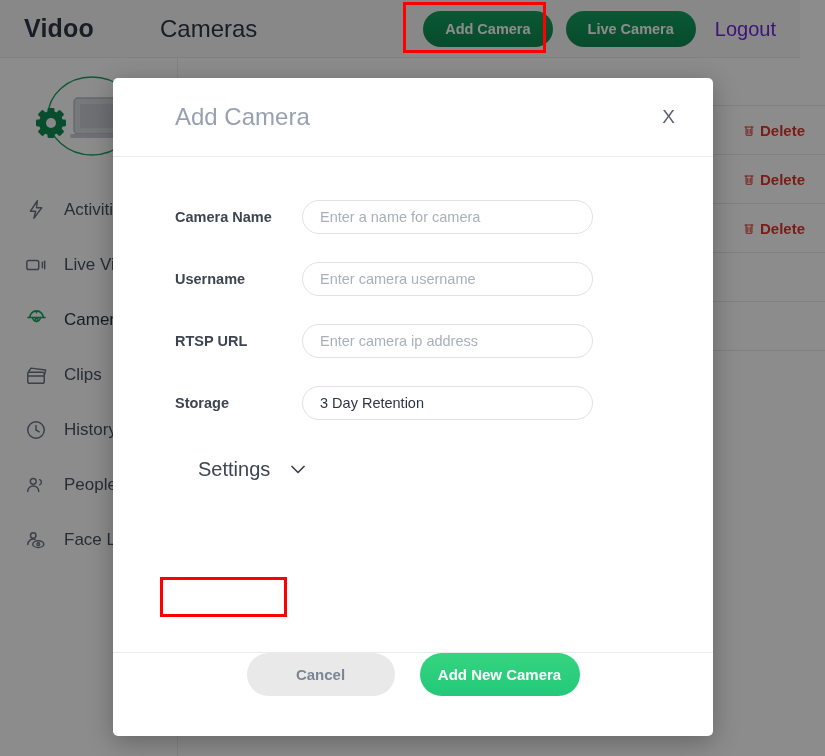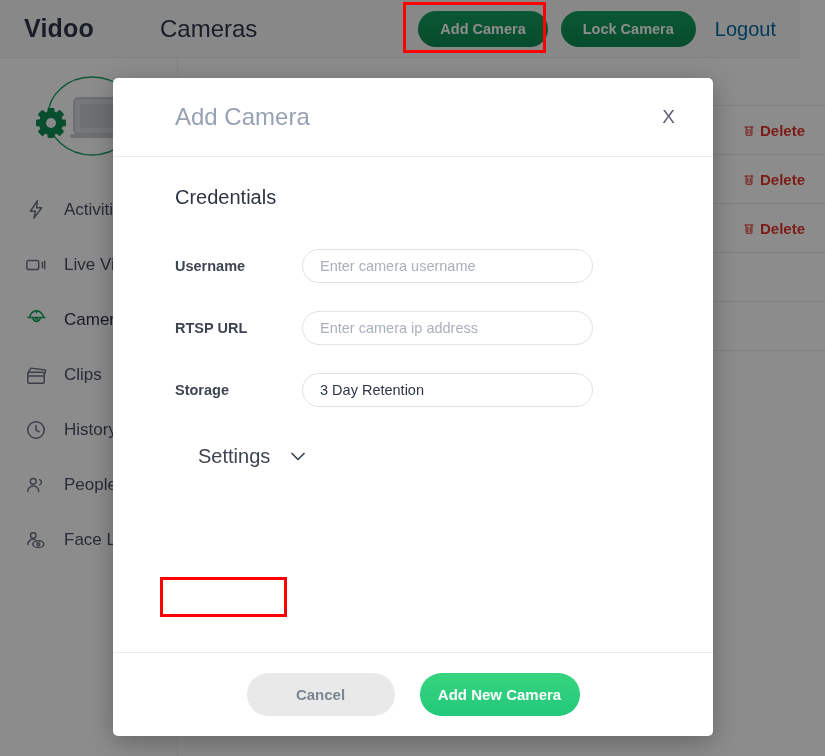--- a/index.html
+++ b/index.html
@@ -31,21 +31,21 @@
     position: absolute; right: 18px; top: 0; height: 58px;
     display: flex; align-items: center; gap: 13px;
   }
   .btn-pill {
     border: none; border-radius: 22px; padding: 10px 22px;
     font-size: 14.5px; font-weight: 700; color: #fff; cursor: pointer;
     font-family: inherit; white-space: nowrap;
   }
   .btn-green { background: linear-gradient(180deg,#14a05e 0%,#0d8a52 100%); }
   .logout-link {
-    font-size: 20px; color: #0369a1; cursor: pointer;
+    font-size: 20px; color: #6d28d9; cursor: pointer;
     padding: 0 6px 0 6px;
   }
 
   .sidebar {
     position: absolute; left: 0; top: 58px; width: 178px; bottom: 0;
     background: #ffffff; border-right: 1px solid #eceff2;
   }
   .side-logo-wrap {
     height: 120px; display: flex; align-items: center; justify-content: center;
     position: relative;
@@ -119,21 +119,21 @@
   }
   .field-input::placeholder { color: #a9b0bb; }
   .settings-toggle {
     display: inline-flex; align-items: center; gap: 21px;
     margin-top: 19px; margin-left: 14px; padding: 5px 9px;
     font-size: 20px; color: #3d4452; cursor: pointer;
     background: none; border: none; font-family: inherit;
   }
   .modal-foot {
     flex: 0 0 84px; border-top: 1px solid #e9ecef;
-    display: flex; align-items: center; justify-content: center; gap: 25px;
+    display: flex; justify-content: center; gap: 25px;
   }
   .btn-cancel {
     width: 148px; height: 43px; border-radius: 22px; border: none;
     background: #e9e9e9; color: #7c8594; font-size: 15px; font-weight: 600;
     cursor: pointer; font-family: inherit;
   }
   .btn-submit {
     width: 160px; height: 43px; border-radius: 22px; border: none;
     background: linear-gradient(180deg,#36d47f 0%,#22c97a 100%);
     color: #fff; font-size: 15px; font-weight: 700;
@@ -153,21 +153,21 @@
 
 <div id="app">
 
   <div class="bg-layer">
 
     <div class="topbar">
       <div class="logo">Vidoo</div>
       <div class="page-heading">Cameras</div>
       <div class="topbar-actions">
         <button class="btn-pill btn-green">Add Camera</button>
-        <button class="btn-pill btn-green">Lock Camera</button>
+        <button class="btn-pill btn-green">Live Camera</button>
         <span class="logout-link">Logout</span>
       </div>
     </div>
 
     <div class="sidebar">
       <div class="side-logo-wrap">
         <svg width="118" height="92" viewBox="0 0 118 92" fill="none">
           <ellipse cx="62" cy="44" rx="44" ry="39" stroke="#1aa362" stroke-width="1.4" fill="none"></ellipse>
           <rect x="44" y="26" width="50" height="36" rx="4" fill="#d8dade" stroke="#b9bdc4" stroke-width="1.4"></rect>
           <rect x="50" y="32" width="38" height="24" rx="2" fill="#c9ccd1"></rect>
@@ -316,22 +316,25 @@
   <div class="dim"></div>
 
   <div class="modal">
 
     <div class="modal-head">
       <span class="modal-title">Add Camera</span>
       <button class="modal-close">X</button>
     </div>
 
     <div class="modal-body">
-      <div class="section-title">Credentials</div>
-
+
+      <div class="field-row">
+        <span class="field-label">Camera Name</span>
+        <input class="field-input" type="text" placeholder="Enter a name for camera" style="">
+      </div>
 
       <div class="field-row">
         <span class="field-label">Username</span>
         <input class="field-input" type="text" placeholder="Enter camera username" style="">
       </div>
 
 
       <div class="field-row">
         <span class="field-label">RTSP URL</span>
         <input class="field-input" type="text" placeholder="Enter camera ip address" style="">

